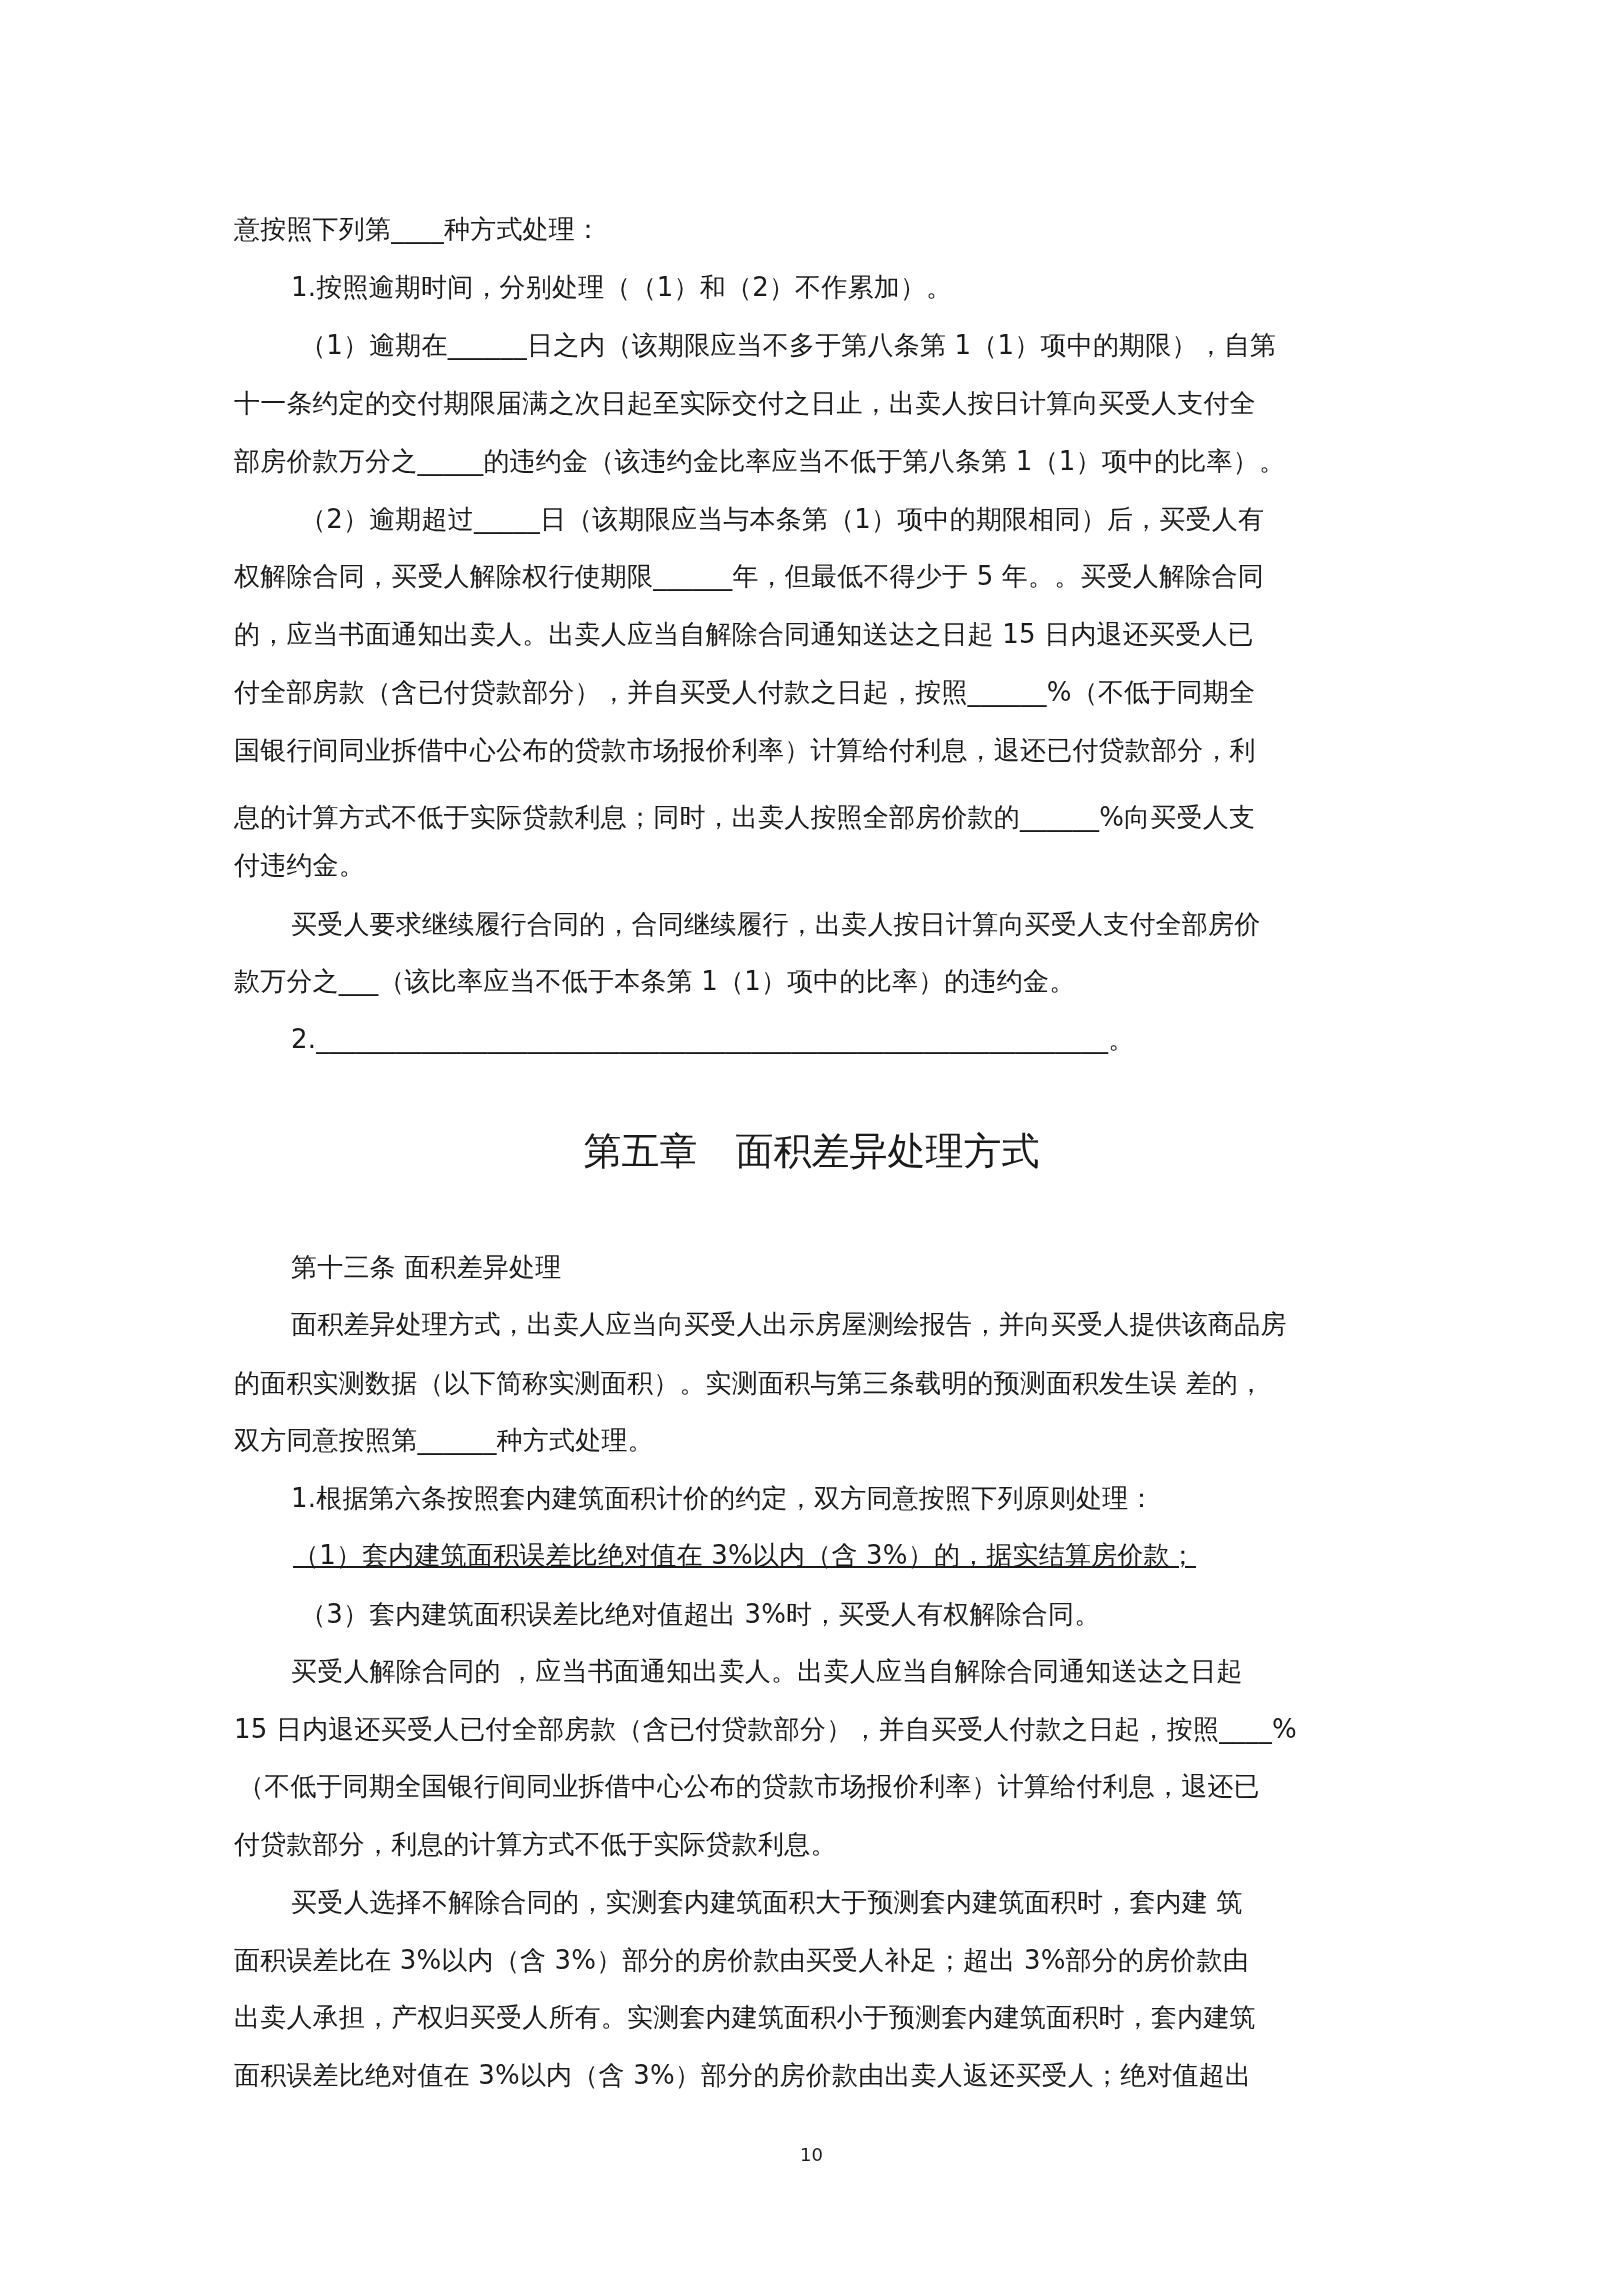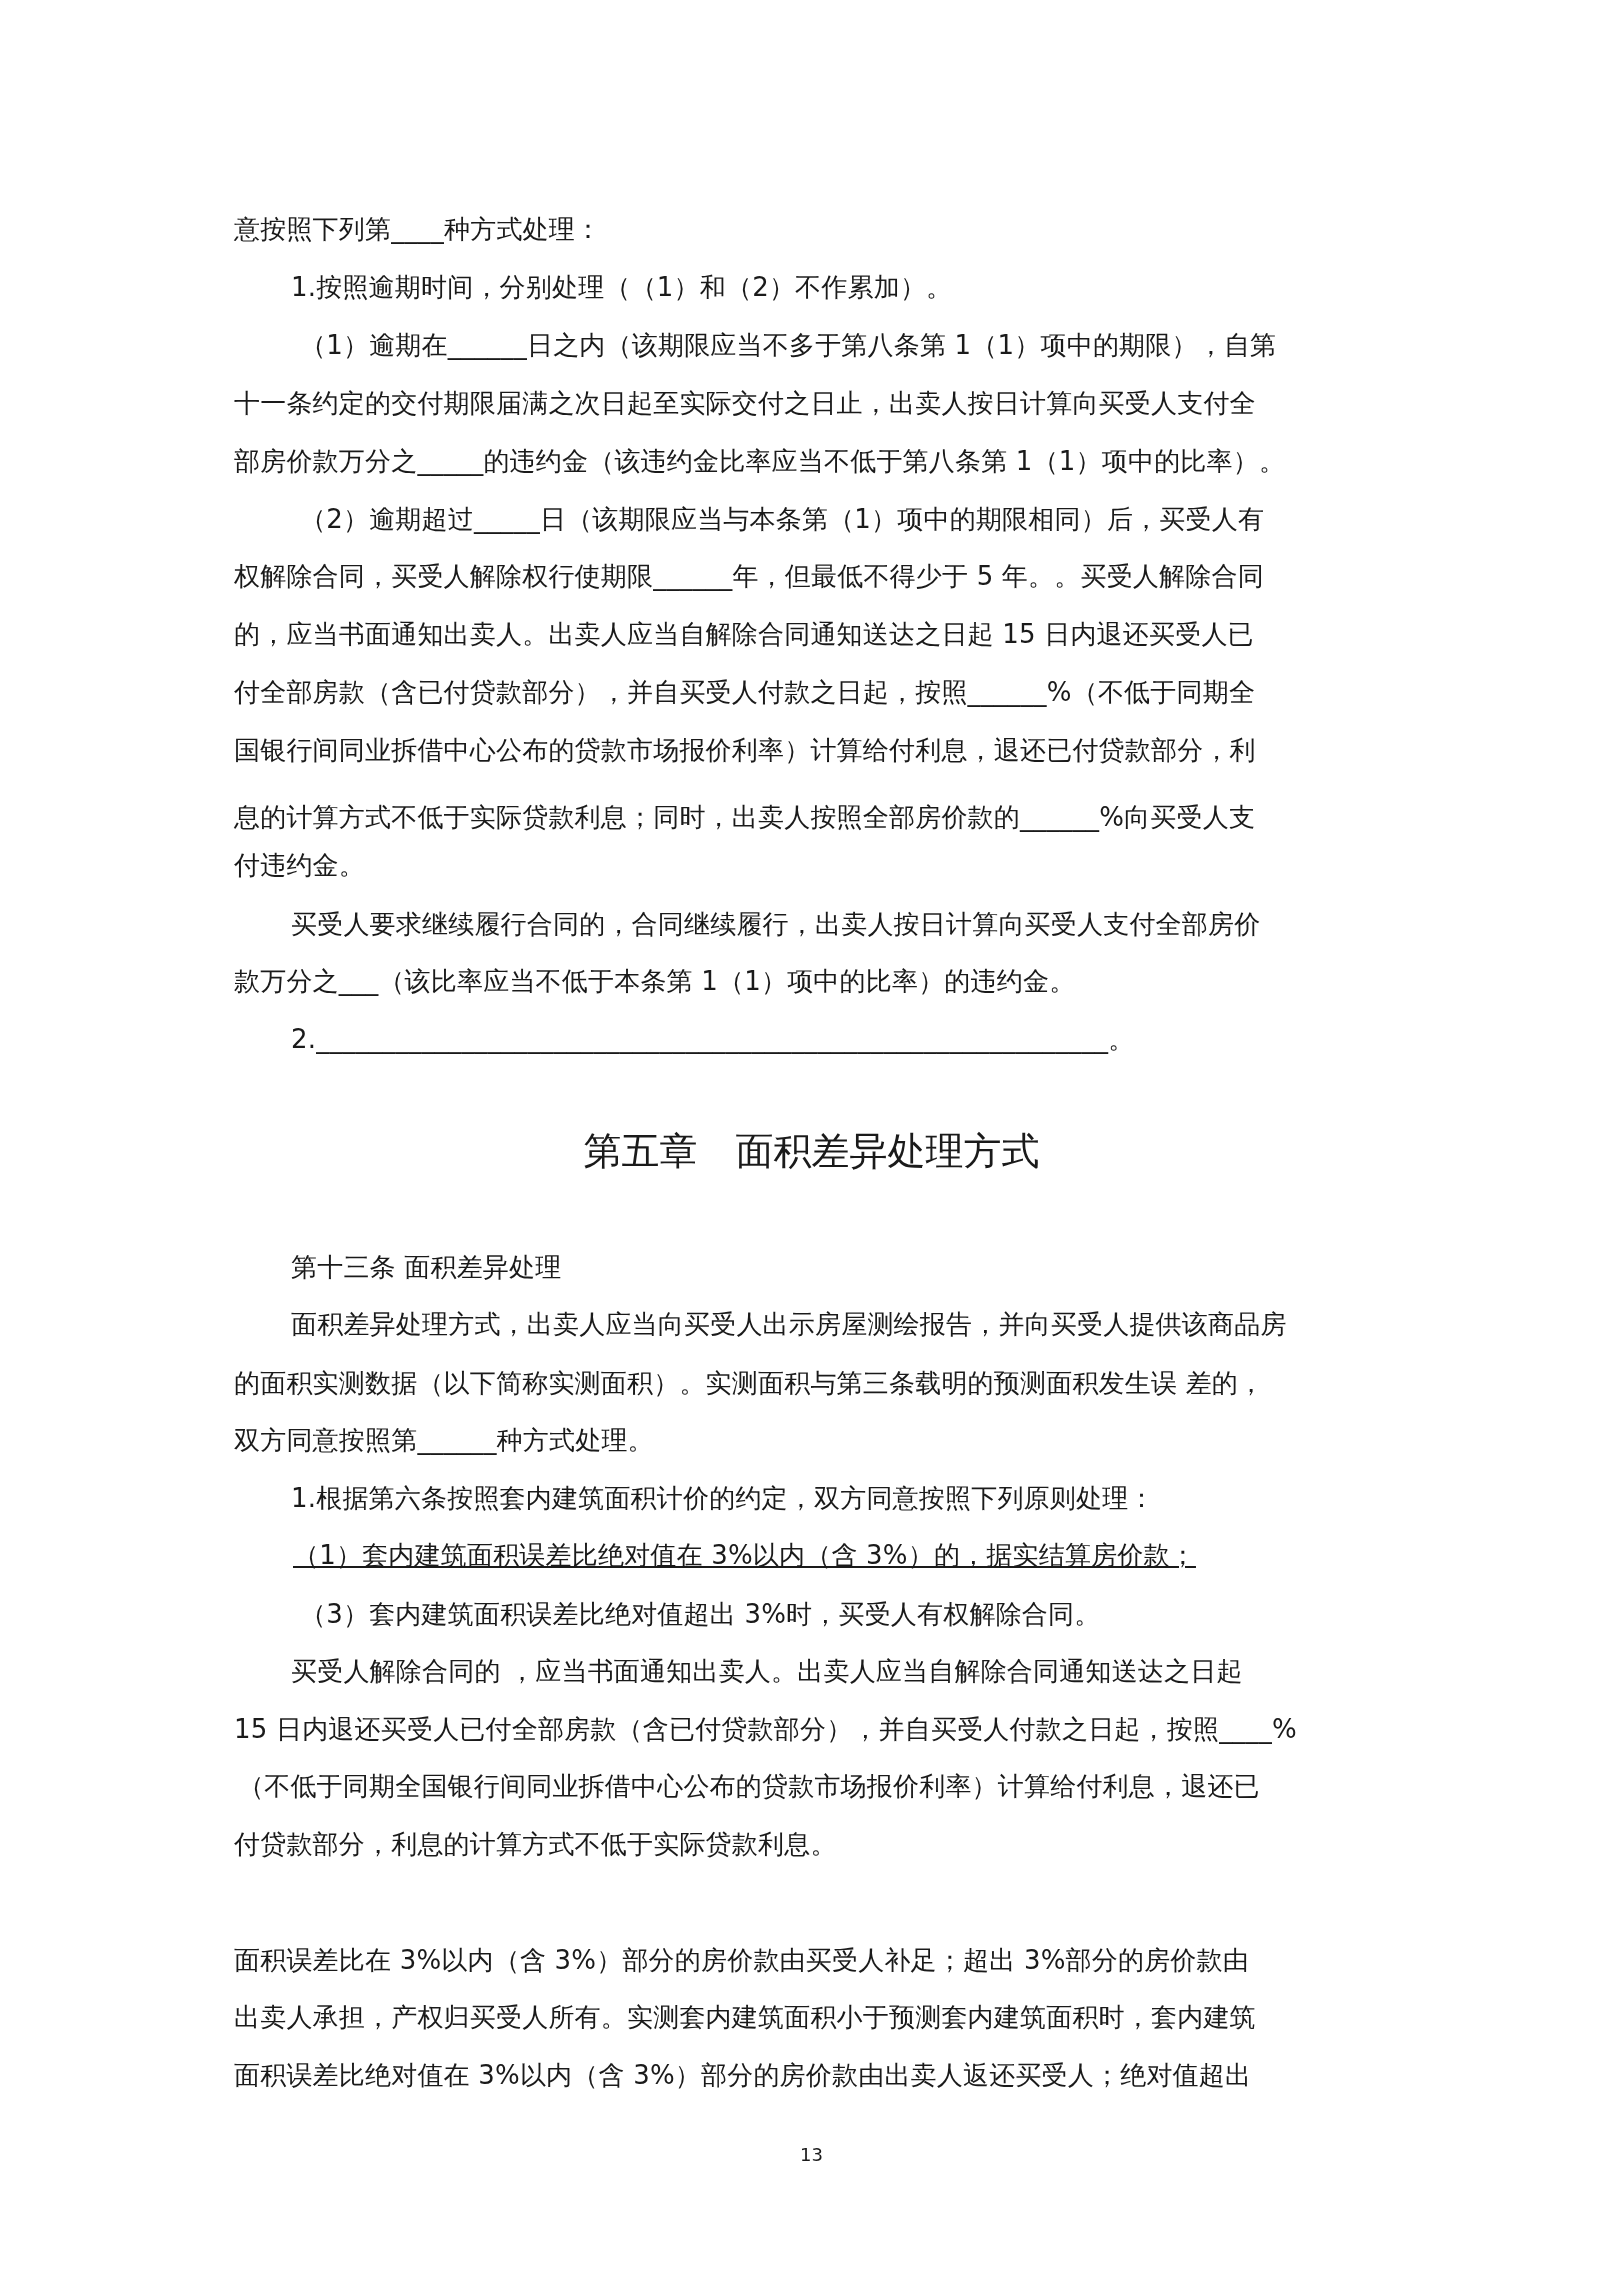--- a/index.html
+++ b/index.html
@@ -40,19 +40,20 @@
   <div class="line" style="top:1306px;left:291px;">面积差异处理方式，出卖人应当向买受人出示房屋测绘报告，并向买受人提供该商品房</div>
   <div class="line" style="top:1365px;">的面积实测数据（以下简称实测面积）。实测面积与第三条载明的预测面积发生误 差的，</div>
   <div class="line" style="top:1422px;">双方同意按照第______种方式处理。</div>
   <div class="line" style="top:1480px;left:291px;">1.根据第六条按照套内建筑面积计价的约定，双方同意按照下列原则处理：</div>
   <div class="line" style="top:1537px;left:293px;text-decoration:underline;">（1）套内建筑面积误差比绝对值在 3%以内（含 3%）的，据实结算房价款；</div>
   <div class="line" style="top:1596px;left:300px;">（3）套内建筑面积误差比绝对值超出 3%时，买受人有权解除合同。</div>
   <div class="line" style="top:1653px;left:291px;">买受人解除合同的 ，应当书面通知出卖人。出卖人应当自解除合同通知送达之日起</div>
   <div class="line" style="top:1711px;">15 日内退还买受人已付全部房款（含已付贷款部分），并自买受人付款之日起，按照____%</div>
   <div class="line" style="top:1768px;left:238px;">（不低于同期全国银行间同业拆借中心公布的贷款市场报价利率）计算给付利息，退还已</div>
   <div class="line" style="top:1826px;">付贷款部分，利息的计算方式不低于实际贷款利息。</div>
+  <div class="line" style="top:1884px;left:291px;">买受人选择不解除合同的，实测套内建筑面积大于预测套内建筑面积时，套内建 筑</div>
   <div class="line" style="top:1942px;">面积误差比在 3%以内（含 3%）部分的房价款由买受人补足；超出 3%部分的房价款由</div>
   <div class="line" style="top:1999px;">出卖人承担，产权归买受人所有。实测套内建筑面积小于预测套内建筑面积时，套内建筑</div>
   <div class="line" style="top:2057px;">面积误差比绝对值在 3%以内（含 3%）部分的房价款由出卖人返还买受人；绝对值超出</div>
 
-  <div class="pagenum">13</div>
+  <div class="pagenum">10</div>
 </div>
 
 
 </body></html>

